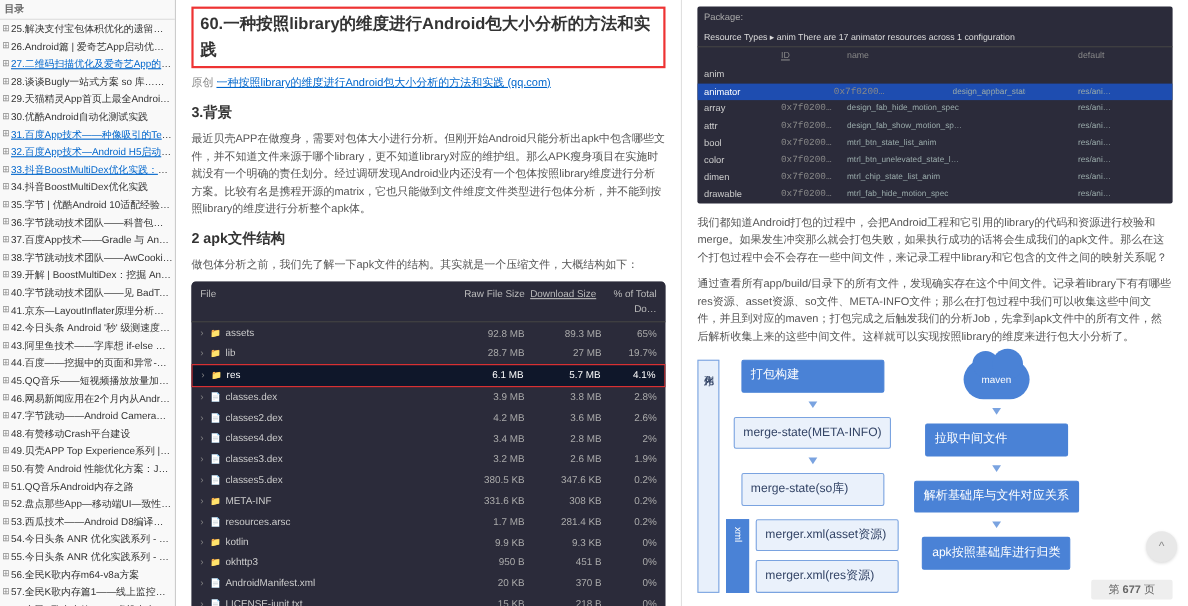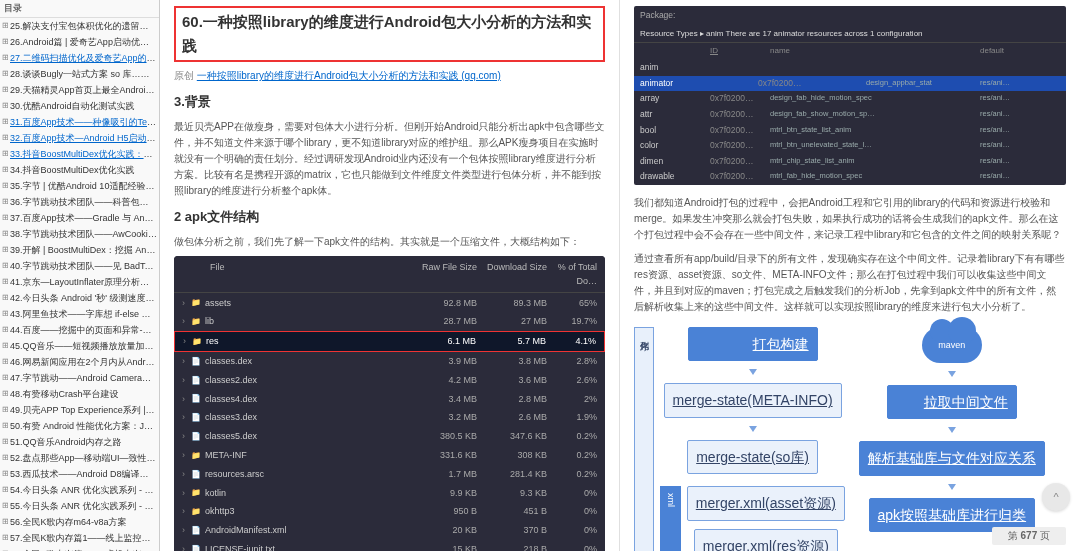--- a/index.html
+++ b/index.html
@@ -23,26 +23,26 @@
     h1.title { font-size: 15px; font-weight: bold; border: 2px solid #e33; padding: 2px 6px; display: inline-block; margin-bottom: 6px; }
     .source-line { color: #888; font-size: 10px; margin-bottom: 8px; }
     .source-line a { color: #0066cc; text-decoration: underline; }
     h2 { font-size: 13px; font-weight: bold; margin: 8px 0 6px; }
     p { margin: 4px 0; color: #444; }
     .desc { font-size: 10px; color: #555; }
     
     
     .file-table { width: 100%; background: #2b2b3a; color: #ccc; border-radius: 4px; overflow: hidden; margin: 6px 0; font-size: 9px; }
     .file-table .thead { display: flex; background: #2b2b3a; padding: 4px 8px; color: #bbb; border-bottom: 1px solid #444; }
-    .file-table .thead .cname { flex: 1; margin-left: 28px; }
+    .file-table .thead .cname { flex: 1; }
     .file-table .thead .csize { width: 70px; text-align: right; }
-    .file-table .thead .cdl { width: 70px; text-align: right; }
+    .file-table .thead .cdl { width: 70px; text-align: center; text-decoration: underline; }
     .file-table .thead .cpct { width: 50px; text-align: right; }
     .file-table .row { display: flex; padding: 2px 8px; align-items: center; }
-    .file-table .row .cname { flex: 1; display: flex; align-items: center; gap: 4px; }
+    .file-table .row .cname { flex: 1; display: flex; gap: 4px; }
     .file-table .row .csize, .file-table .row .cdl { width: 70px; text-align: right; color: #aaa; }
     .file-table .row .cpct { width: 50px; text-align: right; color: #aaa; }
     .file-table .row.hl { background: #0f172a; border: 1px solid #e33; color: #fff; }
     .file-table .row.hl .csize, .file-table .row.hl .cdl, .file-table .row.hl .cpct { color: #fff; }
     .icon { width: 10px; display: inline-block; }
     .folder::before { content: "📁"; font-size: 8px; }
     .file::before { content: "📄"; font-size: 8px; }
     .arrow::before { content: "›"; color: #888; margin-right: 2px; }
     
     
@@ -50,29 +50,29 @@
     .pkg-table .pkg-head { padding: 3px 6px; color: #aaa; }
     .pkg-table .pkg-sub { padding: 2px 6px; color: #ddd; font-size: 8px; border-bottom: 1px solid #444; }
     .pkg-table .pkg-cols { display: flex; padding: 2px 6px; color: #888; font-size: 8px; }
     .pkg-table .pkg-cols span:nth-child(1){ width: 70px; }
     .pkg-table .pkg-cols span:nth-child(2){ width: 60px; text-decoration: underline; }
     .pkg-table .pkg-cols span:nth-child(3){ flex: 1; }
     .pkg-table .pkg-cols span:nth-child(4){ width: 80px; }
     .pkg-table .prow { display: flex; padding: 1px 6px; }
     .pkg-table .prow.sel { background: #1e4db0; color: #fff; gap: 48px; }
     .pkg-table .prow span:nth-child(1){ width: 70px; }
-    .pkg-table .prow span:nth-child(2){ width: 60px; color: #888; }
+    .pkg-table .prow span:nth-child(2){ width: 60px; color: #888; font-family: Liberation Mono, monospace; }
     .pkg-table .prow span:nth-child(3){ flex: 1; color: #9aa; font-size: 7.5px; white-space: nowrap; overflow: hidden; }
     .pkg-table .prow span:nth-child(4){ width: 80px; color: #9aa; font-size: 7.5px; white-space: nowrap; overflow: hidden; }
     
     
     .flowchart { display: flex; gap: 14px; margin-top: 12px; align-items: flex-start; }
     .flow-col { display: flex; flex-direction: column; gap: 8px; align-items: center; }
     .side-label { writing-mode: vertical-lr; background: #e8f0fb; border: 1px solid #7aa3e0; padding: 6px 2px; font-size: 9px; color: #346; align-self: stretch; display: flex; align-items: center; }
-    .fbox { border: 1px solid #7aa3e0; background: #eaf1fb; padding: 5px 8px; font-size: 14px; color: #346; border-radius: 2px; min-width: 130px; text-align: right; text-decoration: underline; }
+    .fbox { border: 1px solid #7aa3e0; background: #eaf1fb; padding: 5px 8px; font-size: 11px; color: #346; border-radius: 2px; min-width: 130px; text-align: left; }
     .fbox.solid { background: #4a82d6; color: #fff; border-color: #4a82d6; }
     .cloud { width: 60px; height: 36px; background: #4a82d6; border-radius: 18px; position: relative; color: #fff; display: flex; align-items: center; justify-content: center; font-size: 9px; }
     .cloud::before, .cloud::after { content: ""; position: absolute; background: #4a82d6; border-radius: 50%; }
     .cloud::before { width: 24px; height: 24px; top: -8px; left: 8px; }
     .cloud::after { width: 28px; height: 28px; top: -10px; right: 6px; }
     .arrow-down { width: 0; height: 0; border-left: 4px solid transparent; border-right: 4px solid transparent; border-top: 6px solid #7aa3e0; }
     .flow-left, .flow-right { display: flex; gap: 6px; }
     
     
     .page-indicator { position: absolute; bottom: 6px; right: 14px; background: #eee; padding: 2px 16px; font-size: 10px; color: #666; border-radius: 2px; }

